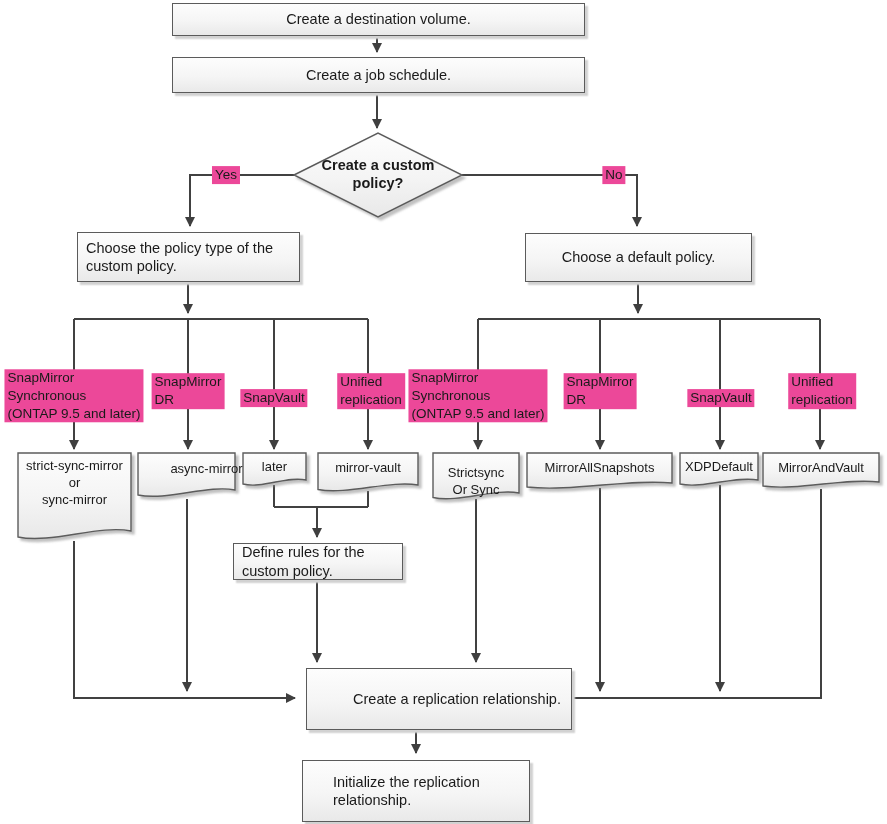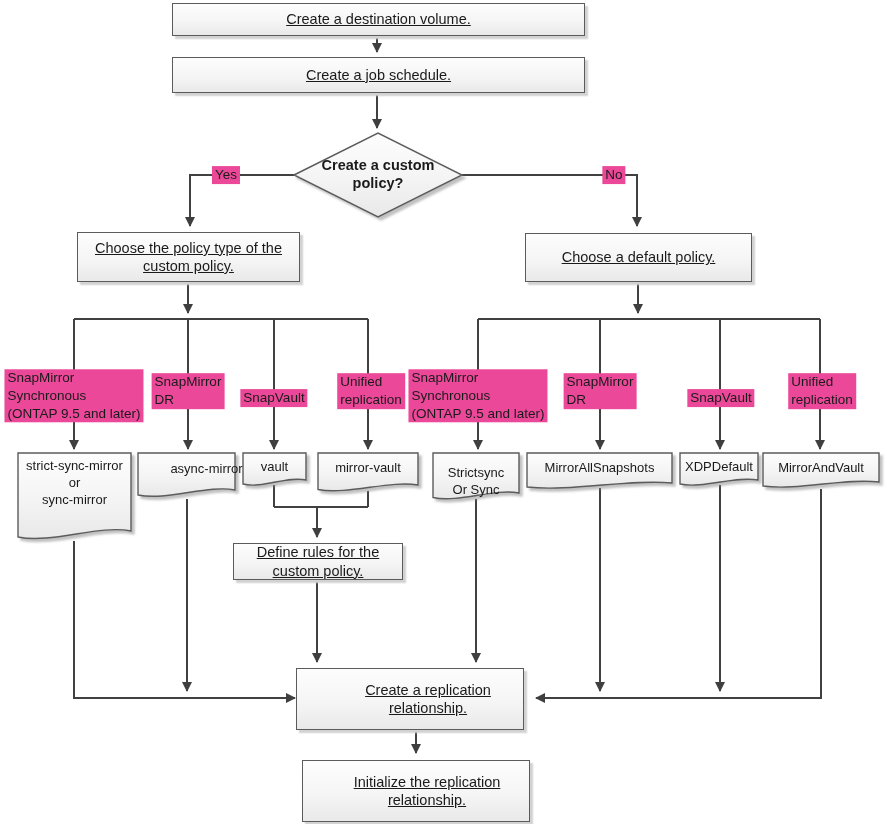--- a/index.html
+++ b/index.html
@@ -7,21 +7,21 @@
     position:relative; width:887px; height:824px; background:#ffffff;
     font-family:"Liberation Sans", sans-serif; color:#1a1a1a; overflow:hidden;
   }
   .canvas svg.wire { position:absolute; left:0; top:0; z-index:1; }
   .pbox {
     position:absolute; z-index:2; box-sizing:border-box;
     border:1.4px solid #5b5b5b;
     background:linear-gradient(180deg,#fdfdfd 0%,#f5f5f5 55%,#e9e9e9 100%);
     box-shadow:3px 3px 1.5px #d2d2d2;
     display:flex; align-items:center; justify-content:center;
-    text-align:center; font-size:14.5px; line-height:1.25; padding:2px 8px;text-decoration:underline;
+    text-align:left; font-size:14.5px; line-height:1.25; padding:2px 8px;
   }
   .lbl {
     position:absolute; z-index:3; transform:translate(-50%,-50%);
     background:#ec4899; white-space:pre; text-align:left;
     font-size:13.5px; line-height:1.32; padding:0 3px;
   }
   .doctext {
     position:absolute; z-index:3; text-align:center; white-space:pre;
     font-size:13px; line-height:1.3;
   }
@@ -121,27 +121,27 @@
   <div class="lbl" style="left:600px; top:391px;">SnapMirror
 DR</div>
   <div class="lbl" style="left:721px; top:398px;">SnapVault</div>
   <div class="lbl" style="left:822px; top:391px;">Unified
 replication</div>
 
   <div class="doctext" style="left:18px; top:458px; width:113px;">strict-sync-mirror
 or
 sync-mirror</div>
   <div class="doctext" style="left:126px; top:461px; width:97px;padding-left:32px;">async-mirror</div>
-  <div class="doctext" style="left:243px; top:459px; width:63px;">vault</div>
+  <div class="doctext" style="left:243px; top:459px; width:63px;">later</div>
   <div class="doctext" style="left:318px; top:460px; width:100px;">mirror-vault</div>
   <div class="doctext" style="left:433px; top:457px; width:86px;margin-top:8px;">Strictsync
 Or Sync</div>
   <div class="doctext" style="left:527px; top:460px; width:145px;">MirrorAllSnapshots</div>
   <div class="doctext" style="left:680px; top:459px; width:78px;">XDPDefault</div>
   <div class="doctext" style="left:763px; top:460px; width:116px;">MirrorAndVault</div>
 
   <div class="pbox" style="left:233px; top:543px; width:170px; height:37px;">Define rules for the custom policy.</div>
 
-  <div class="pbox" style="left:296px; top:668px; width:228px; height:62px;padding-left:44px;">Create a replication relationship.</div>
+  <div class="pbox" style="left:306px; top:668px; width:266px; height:62px;padding-left:44px;">Create a replication relationship.</div>
 
   <div class="pbox" style="left:302px; top:760px; width:228px; height:62px;padding-left:30px;">Initialize the replication relationship.</div>
 
 </div>
 
 </body></html>

